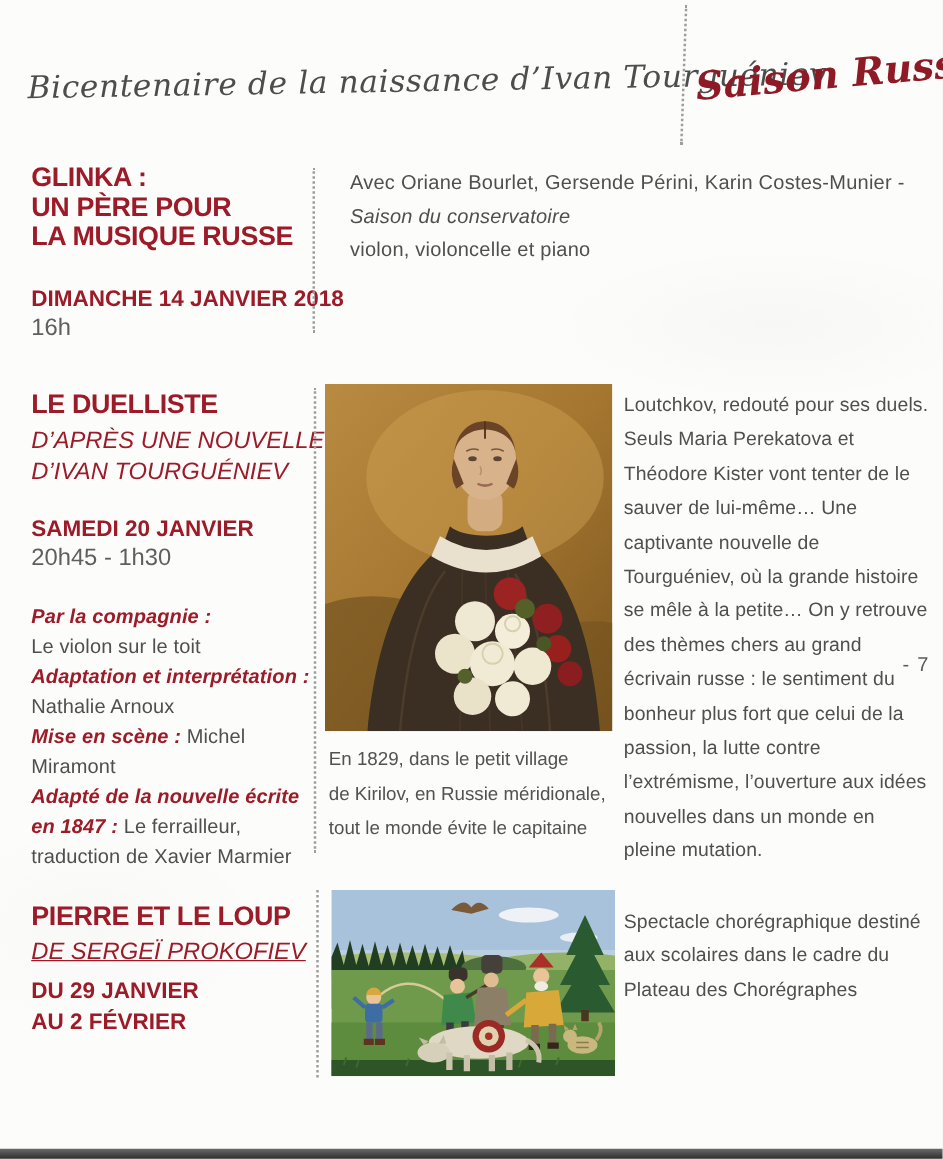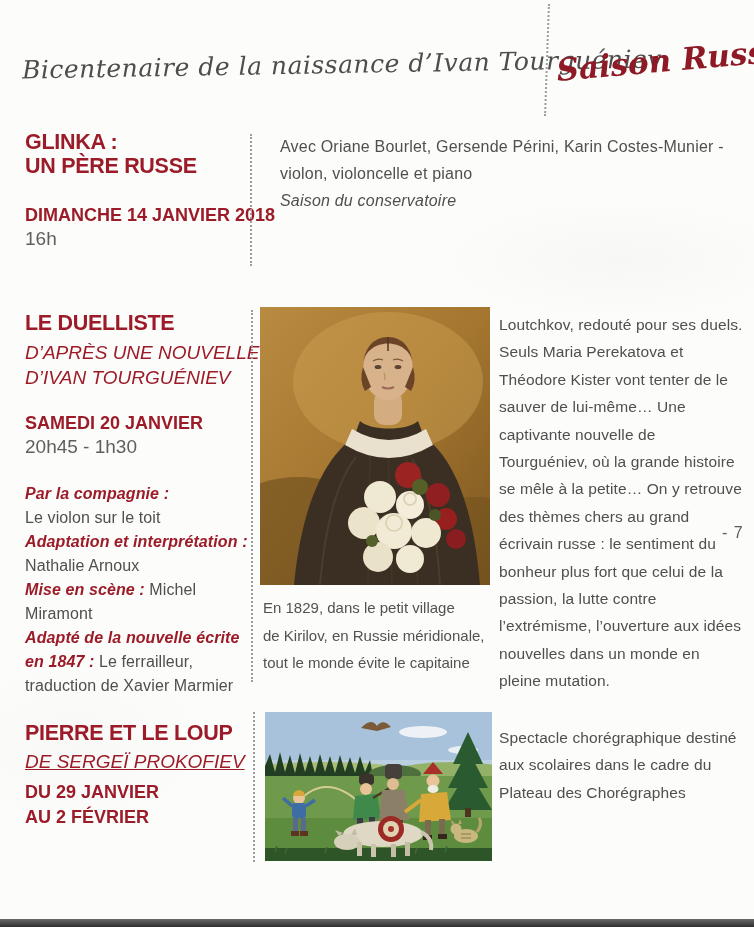--- a/index.html
+++ b/index.html
@@ -41,29 +41,30 @@
 <body>
 
 <div class="page">
 
   <div class="abs script-title nowrap">Bicentenaire de la naissance d’Ivan Tourguéniev</div>
   <div class="abs vdot vdot-header"></div>
   <div class="abs season nowrap">Saison Russe</div>
 
   <div class="abs" style="left:25px;top:131px;width:232px;">
     <div class="ttl nowrap">GLINKA :</div>
-    <div class="ttl nowrap">UN PÈRE RUSSE</div>
+    <div class="ttl nowrap">UN PÈRE POUR</div>
+    <div class="ttl nowrap">LA MUSIQUE RUSSE</div>
     <div class="date nowrap" style="margin-top:25px;">DIMANCHE 14 JANVIER 2018</div>
     <div class="time nowrap">16h</div>
   </div>
   <div class="abs vdot" style="left:250px;top:134px;height:132px;"></div>
   <div class="abs" style="left:280px;top:133px;width:475px;">
     <div class="body-line nowrap">Avec Oriane Bourlet, Gersende Périni, Karin Costes-Munier -</div>
+    <div class="body-line italic nowrap">Saison du conservatoire</div>
     <div class="body-line nowrap">violon, violoncelle et piano</div>
-    <div class="body-line italic nowrap">Saison du conservatoire</div>
   </div>
 
   <div class="abs" style="left:25px;top:312px;width:232px;">
     <div class="ttl nowrap">LE DUELLISTE</div>
     <div class="sub nowrap" style="margin-top:4px;">D’APRÈS UNE NOUVELLE</div>
     <div class="sub nowrap">D’IVAN TOURGUÉNIEV</div>
     <div class="date nowrap" style="margin-top:21px;">SAMEDI 20 JANVIER</div>
     <div class="time nowrap">20h45 - 1h30</div>
     <div class="credits" style="margin-top:24px;">
       <p class="stacked"><span class="clabel">Par la compagnie :</span><span class="cvalue">Le violon sur le toit</span></p>

